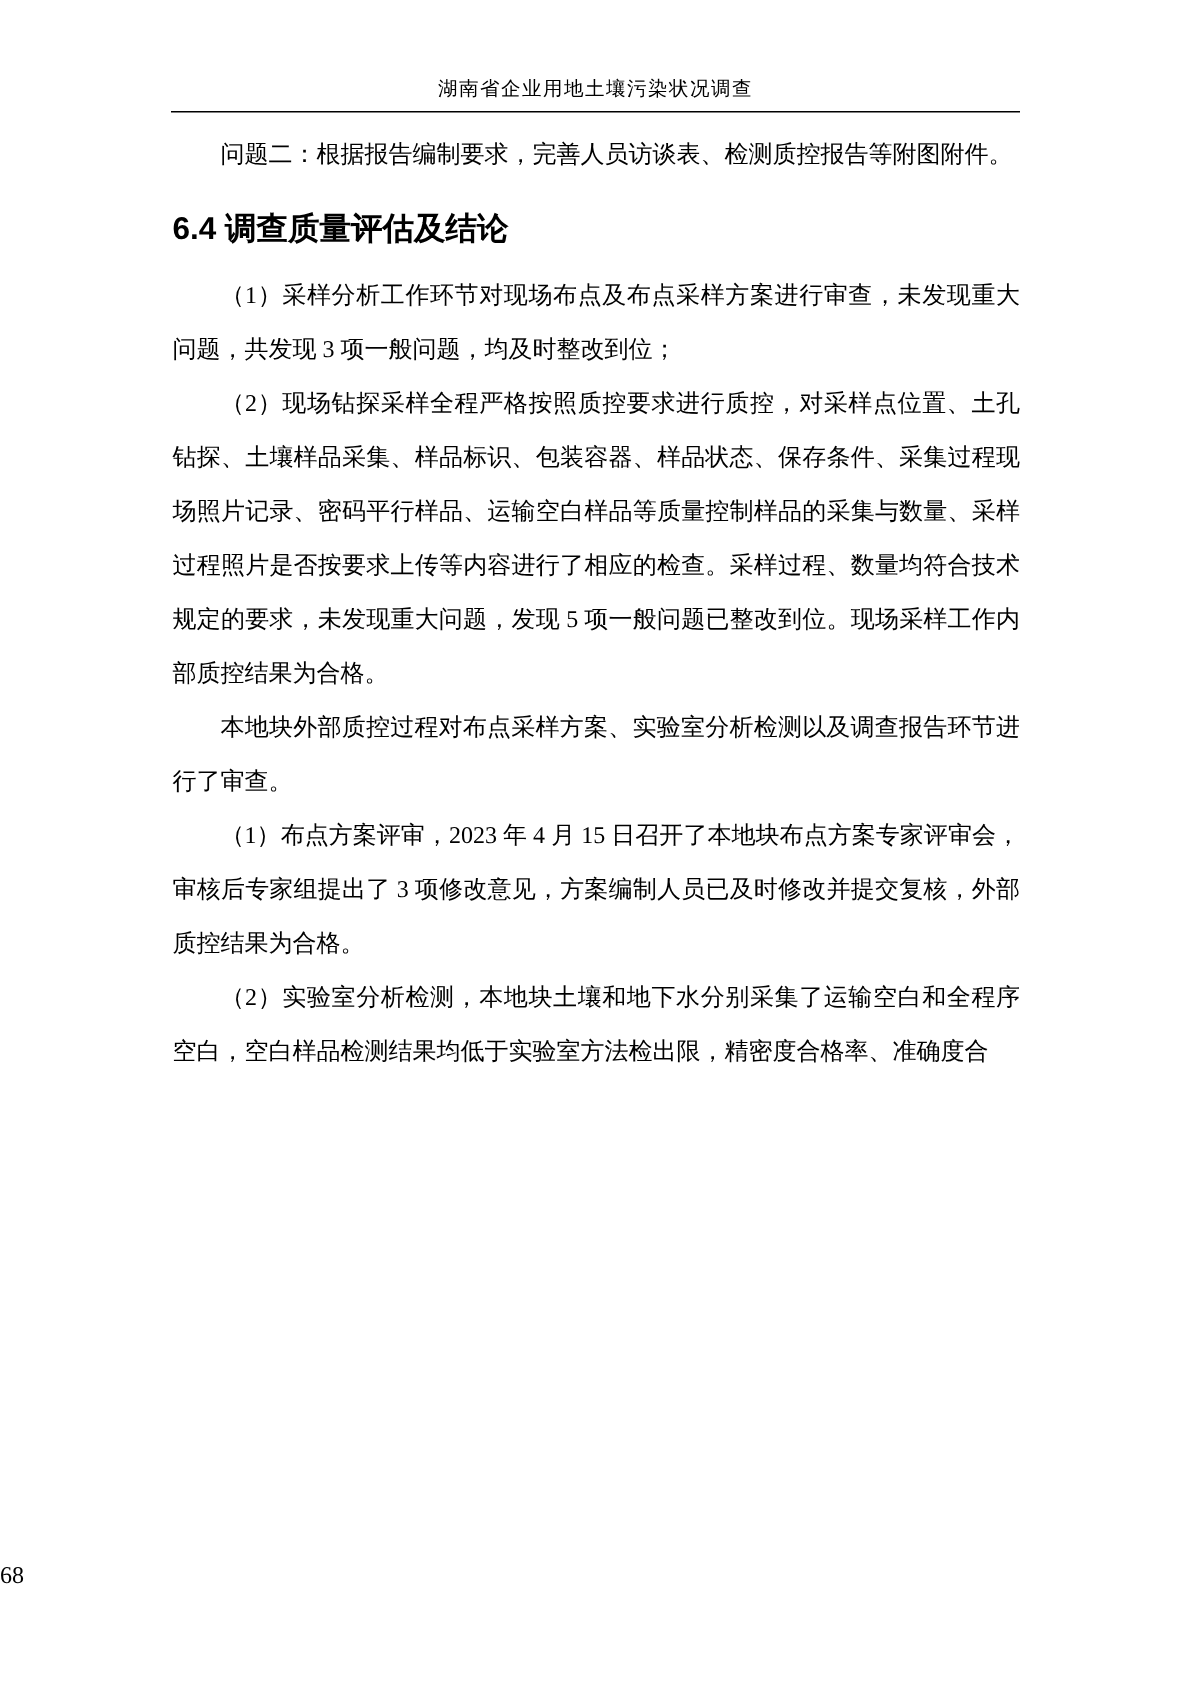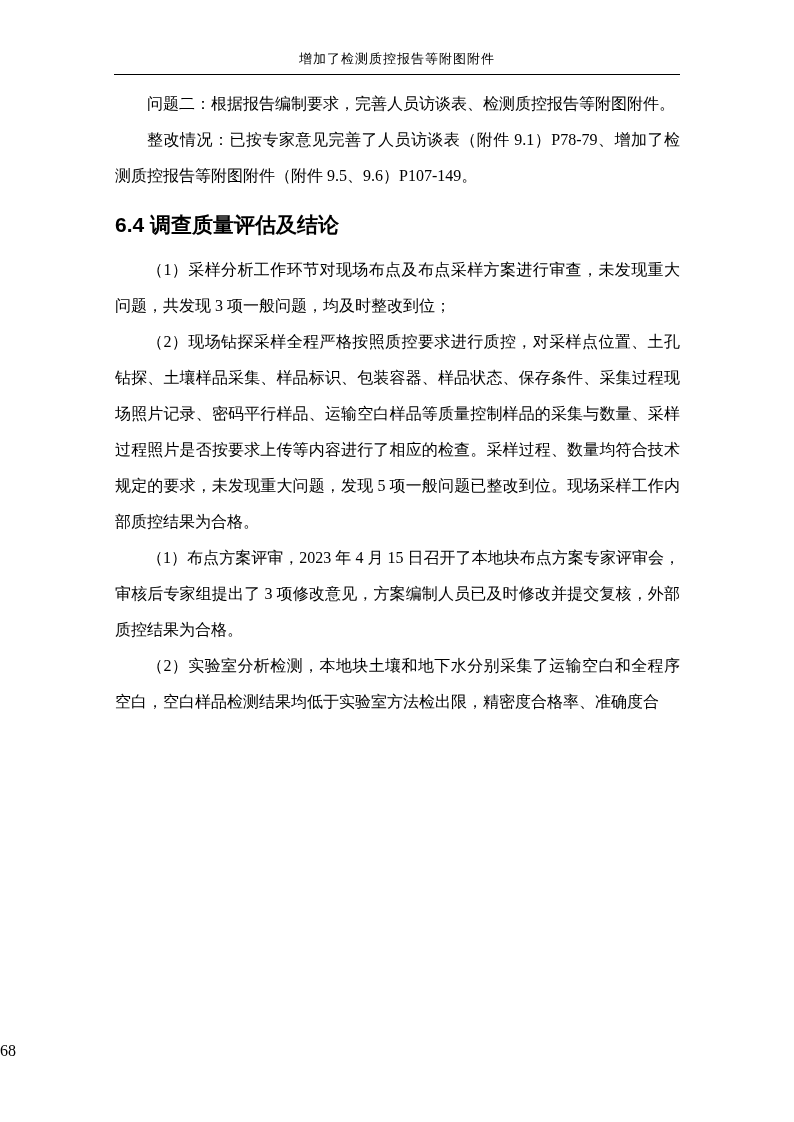--- a/index.html
+++ b/index.html
@@ -57,31 +57,31 @@
     text-align: left;
     font-size: 16px;
   }
 </style>
 </head>
 <body>
 
 <div class="page">
 
   <div class="header">
-    <span>增加了检测质控报告等附图附件</span>
+    <span>湖南省企业用地土壤污染状况调查</span>
   </div>
 
   <div class="content">
     <p class="para">问题二：根据报告编制要求，完善人员访谈表、检测质控报告等附图附件。</p>
-    <p class="para">整改情况：已按专家意见完善了人员访谈表（附件 9.1）P78-79、增加了检测质控报告等附图附件（附件 9.5、9.6）P107-149。</p>
 
     <h2 class="heading">6.4 调查质量评估及结论</h2>
 
     <p class="para">（1）采样分析工作环节对现场布点及布点采样方案进行审查，未发现重大问题，共发现 3 项一般问题，均及时整改到位；</p>
     <p class="para">（2）现场钻探采样全程严格按照质控要求进行质控，对采样点位置、土孔钻探、土壤样品采集、样品标识、包装容器、样品状态、保存条件、采集过程现场照片记录、密码平行样品、运输空白样品等质量控制样品的采集与数量、采样过程照片是否按要求上传等内容进行了相应的检查。采样过程、数量均符合技术规定的要求，未发现重大问题，发现 5 项一般问题已整改到位。现场采样工作内部质控结果为合格。</p>
+    <p class="para">本地块外部质控过程对布点采样方案、实验室分析检测以及调查报告环节进行了审查。</p>
     <p class="para">（1）布点方案评审，2023 年 4 月 15 日召开了本地块布点方案专家评审会，审核后专家组提出了 3 项修改意见，方案编制人员已及时修改并提交复核，外部质控结果为合格。</p>
     <p class="para">（2）实验室分析检测，本地块土壤和地下水分别采集了运输空白和全程序空白，空白样品检测结果均低于实验室方法检出限，精密度合格率、准确度合</p>
   </div>
 
   <div class="footer">
     <span>68</span>
   </div>
 
 </div>
 

